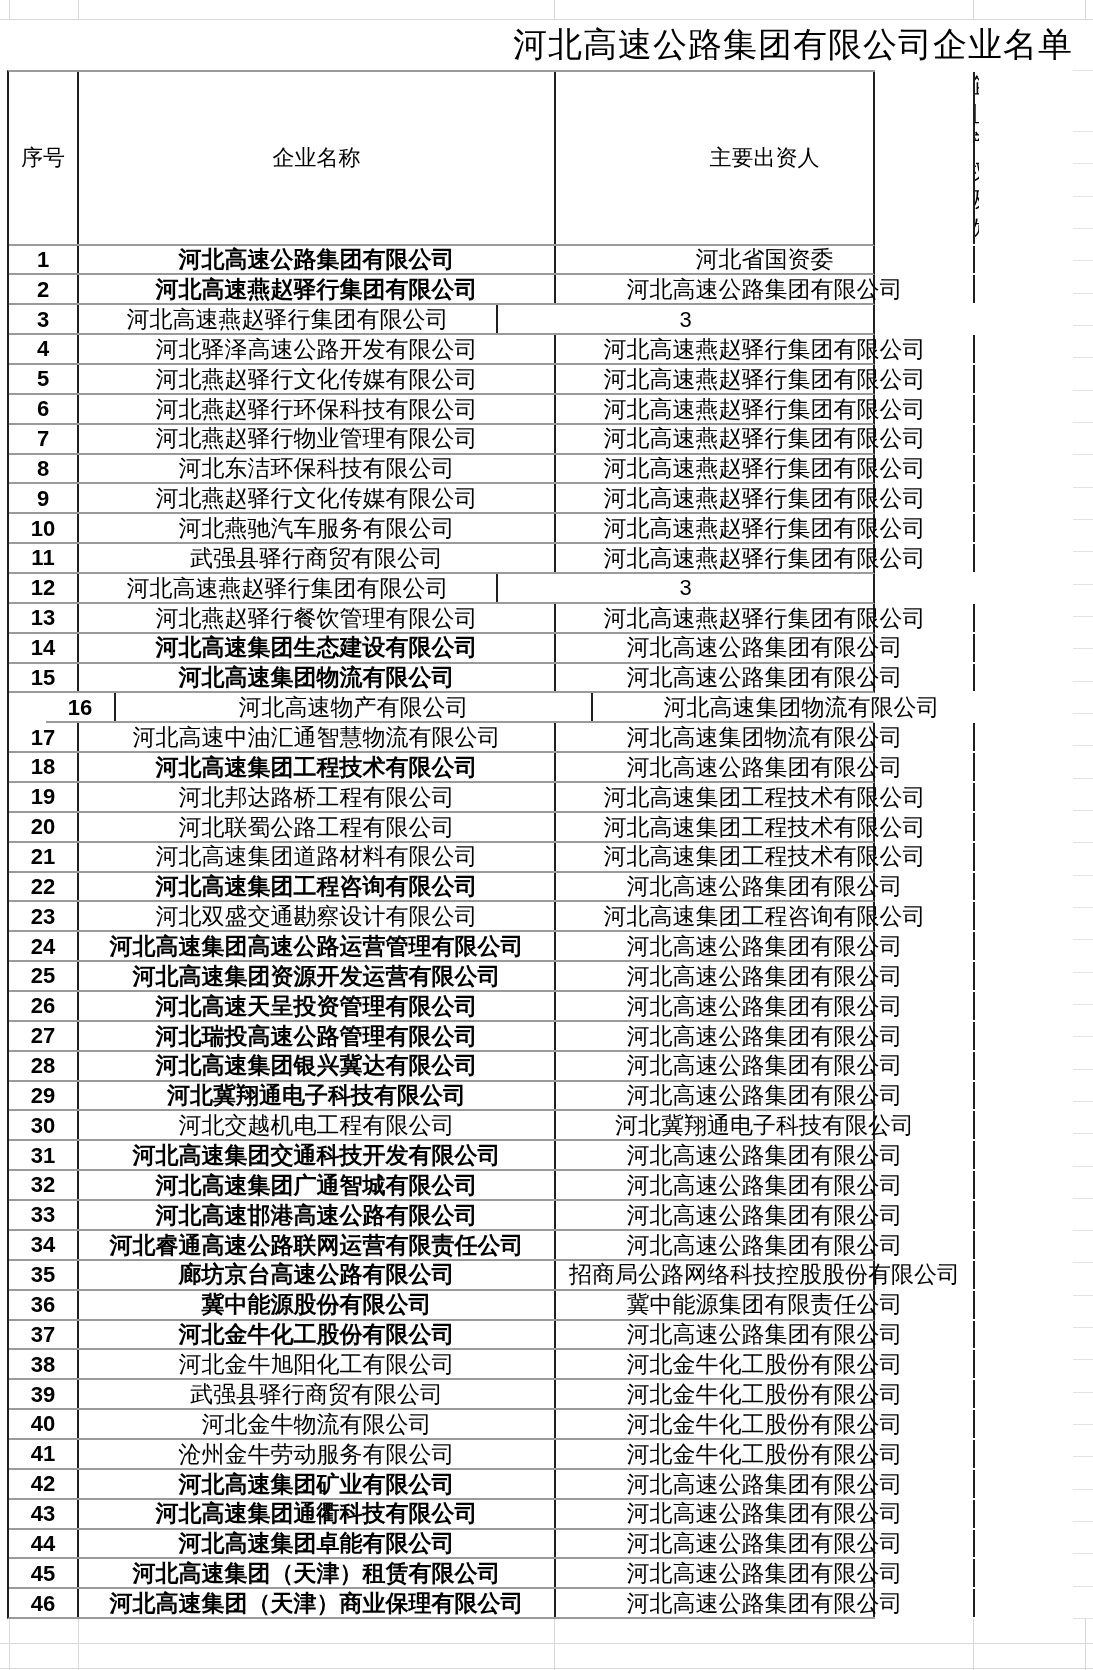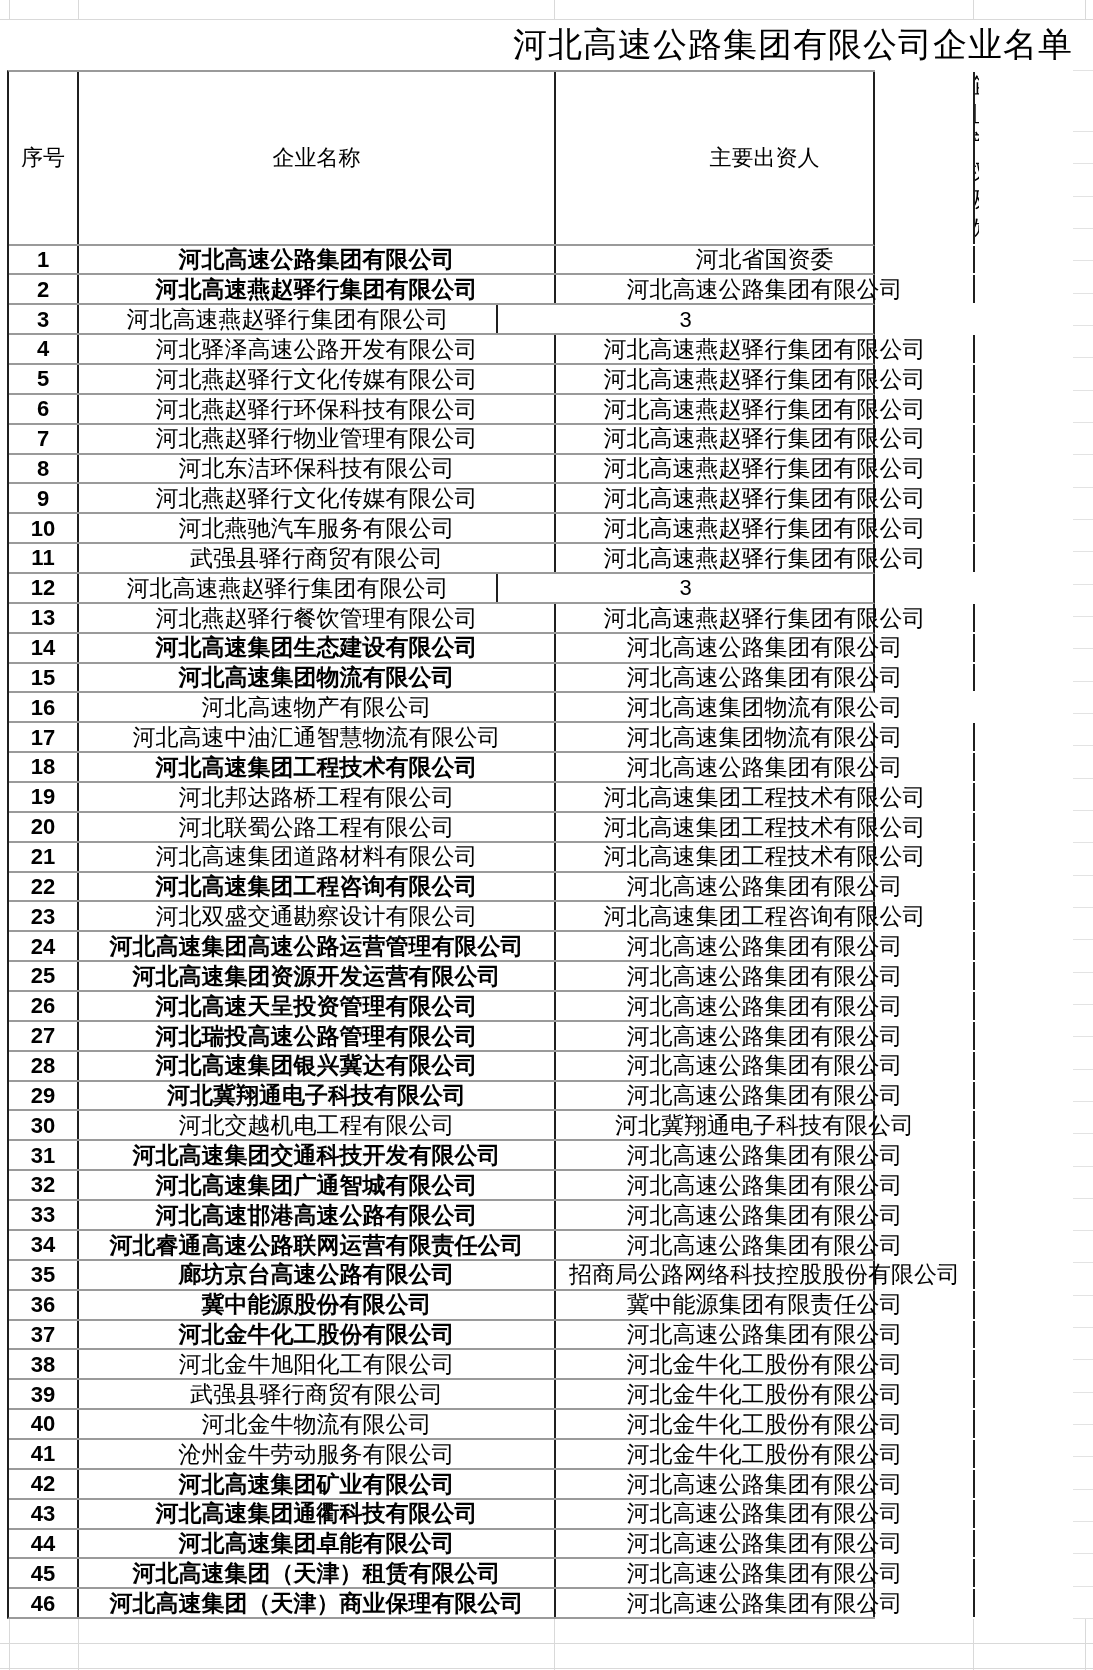--- a/index.html
+++ b/index.html
@@ -42,21 +42,21 @@
   .cell:last-child{border-right:none;}
   .c-no{flex:0 0 70px;font-size:22px;font-weight:bold;}
   .c-name{flex:0 0 477px;font-size:23px;}
   .c-inv{flex:0 0 419px;font-size:23px;}
   .c-lvl{flex:1 1 auto;font-size:22px;border-radius:29px;}
   .hrow .cell{font-weight:normal;font-size:22px;}
   .hrow .c-lvl{white-space:normal;line-height:1.3;padding:0 2px;}
   .bold-name .c-name{font-weight:bold;}
   .bold-level .c-lvl{font-weight:bold;}
   .serif-level .c-lvl{font-family:"Liberation Serif","DejaVu Serif",serif;font-size:21px;font-weight:normal;}
-  .nosb-level{border-right-color:transparent;}
+  .nosb-level{border-right-color:transparent;margin-left:37px;}
   .nosb-level .c-inv{border-right-color:transparent;}
   
   .margin-right{
     position:absolute;top:70px;left:1073px;width:20px;height:1549px;
     box-sizing:border-box;display:flex;flex-direction:column;border-top:1px solid #e3e3e3;
   }
   .m-head{flex:0 0 61px;box-sizing:border-box;border-bottom:1px solid #e3e3e3;}
   .m-row{flex:1 1 0;box-sizing:border-box;border-bottom:1px solid #e3e3e3;}
 </style>
 </head>

